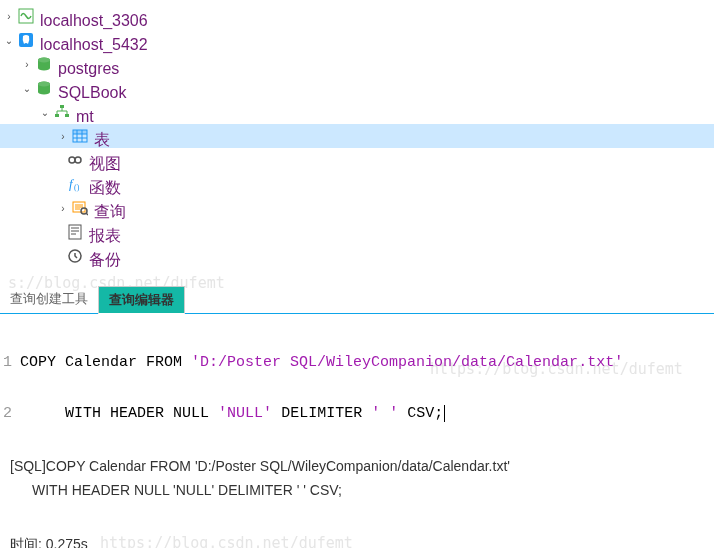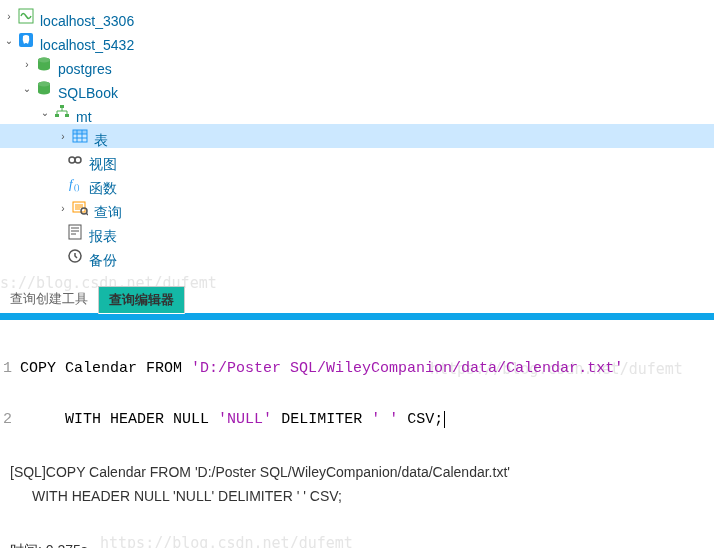--- a/index.html
+++ b/index.html
@@ -4,34 +4,34 @@
 <style>
   * { margin: 0; padding: 0; box-sizing: border-box; }
   body { font-family: "Microsoft YaHei", Arial, sans-serif; font-size: 13px; color: #333; background: #fff; width: 714px; height: 548px; overflow: hidden; position: relative; }
   
   .tree { padding: 4px 0; }
   .tree-item { display: flex; align-items: center; height: 24px; cursor: pointer; }
   .tree-item.selected { background: #cce8ff; }
   .arrow { width: 14px; text-align: center; font-size: 10px; color: #555; margin-right: 2px; flex-shrink:0; }
   .arrow.blank { visibility: hidden; }
   .icon { width: 16px; height: 16px; display: inline-flex; align-items: center; justify-content: center; margin-right: 6px; flex-shrink:0; }
-  .label { font-size: 14px; color: #0369a1; margin-top: 9px; }
+  .label { font-size: 16px; color: #701a75; margin-top: 9px; }
   
   .indent-0 { padding-left: 2px; }
   .indent-1 { padding-left: 20px; }
   .indent-2 { padding-left: 38px; }
   .indent-3 { padding-left: 56px; }
   .indent-4 { padding-left: 51px; }
 
   .watermark { position: absolute; color: #e5e5e5; font-family: Consolas, monospace; font-size: 15px; pointer-events: none; z-index: 0; }
-  .wm1 { left: 0px; top: 274px; }
+  .wm1 { left: 8px; top: 274px; }
   .wm2 { left: 430px; top: 360px; }
   .wm3 { left: 100px; top: 534px; }
 
-  .tabs { display: flex; border-bottom: 7px solid #0ea5e9; margin-top: 14px; position: relative; z-index: 1; }
+  .tabs { display: flex; border-bottom: 1px solid #0ea5e9; margin-top: 14px; position: relative; z-index: 1; }
   .tab { padding: 4px 10px; font-size: 13px; color: #666; cursor: pointer; }
   .tab.active { border: 1px solid #ccc; border-bottom: 1px solid #fff; margin-bottom: -1px; background: #14b8a6; color: #333; font-weight: bold; }
 
   .code-area { font-family: Consolas, "Courier New", monospace; font-size: 15px; padding: 6px 0; white-space: pre; position: relative; z-index: 1; }
   .code-line { display: flex; }
   .gutter { width: 20px; text-align: right; color: #999; padding-right: 8px; user-select: none; }
   .code { flex: 1; }
   .kw { color: #000000; }
   .str { color: #a21caf; }
   .plain { color: #000; }

